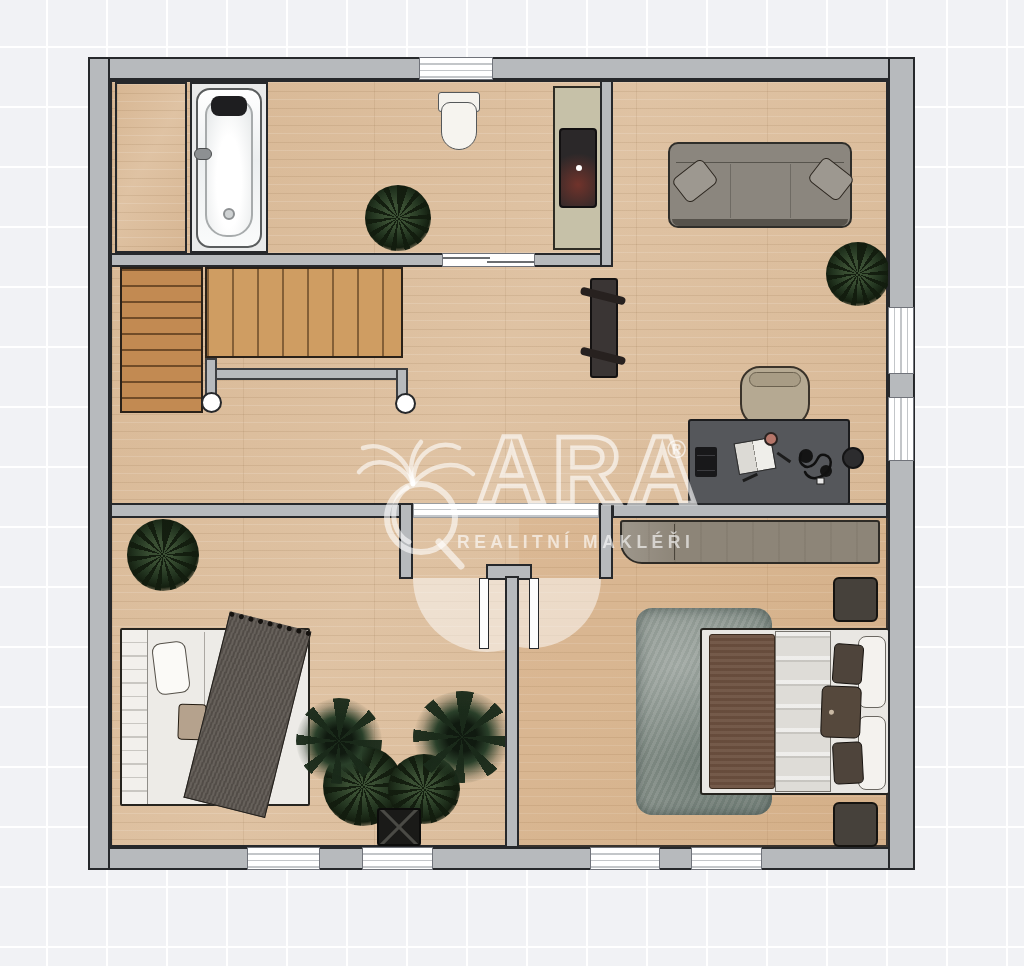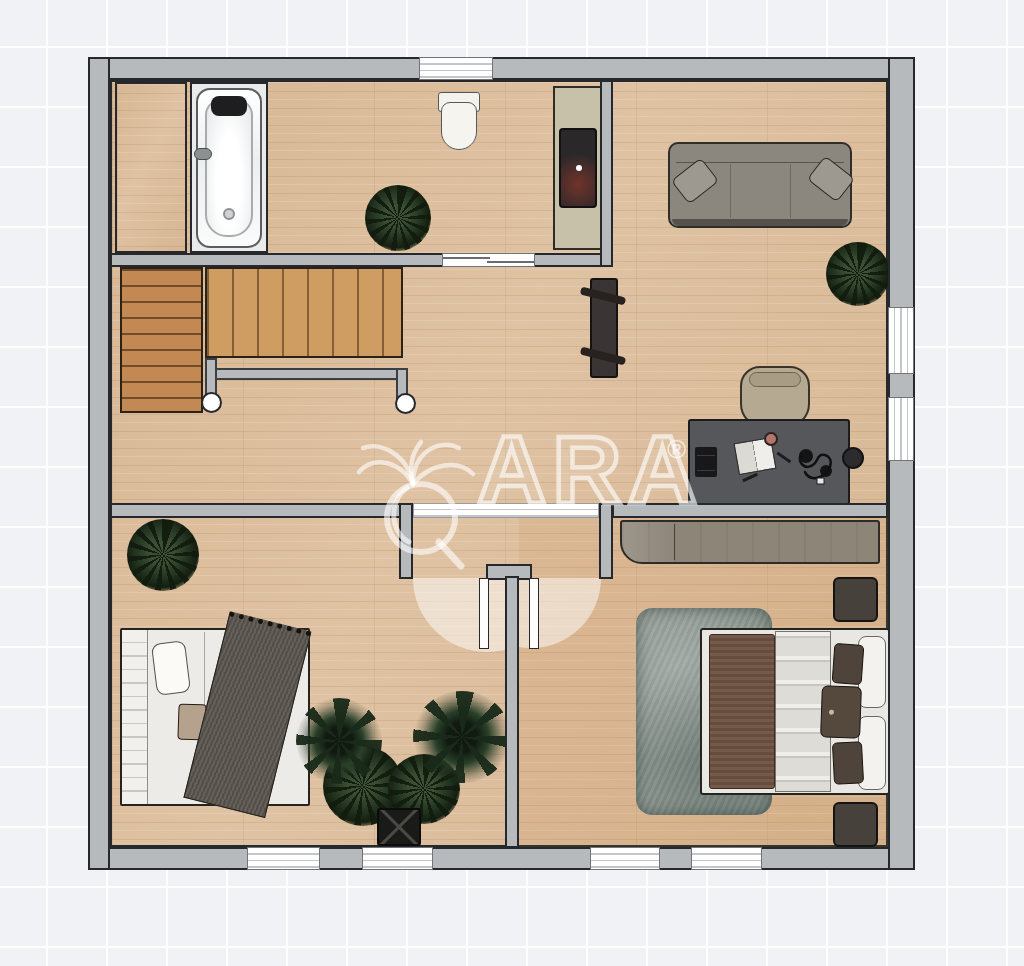--- a/index.html
+++ b/index.html
@@ -193,15 +193,16 @@
         <path d="M52,62 C34,74 34,106 54,116" stroke-width="5"></path>
         <path d="M58,58 C44,34 18,30 4,46" stroke-width="4.5"></path>
         <path d="M58,58 C52,28 26,16 8,22" stroke-width="4.5"></path>
         <path d="M58,58 C58,26 84,12 104,22" stroke-width="4.5"></path>
         <path d="M58,58 C76,36 104,34 118,48" stroke-width="4.5"></path>
         <path d="M58,58 C54,42 56,28 66,16" stroke-width="4.5"></path>
       </g>
     </svg>
     <span class="abs wm-text" style="left:122px;top:10px;font-size:96px;letter-spacing:6px;line-height:1;">ARA</span>
     <span class="abs" style="left:312px;top:22px;font-size:26px;color:rgba(255,255,255,.65);font-weight:700;">®</span>
+    <span class="abs" style="left:102px;top:120px;font-size:17.5px;letter-spacing:4.5px;font-weight:700;color:rgba(255,255,255,.62);white-space:nowrap;">REALITNÍ MAKLÉŘI</span>
   </div>
 
 </div>
 
 </body></html>

